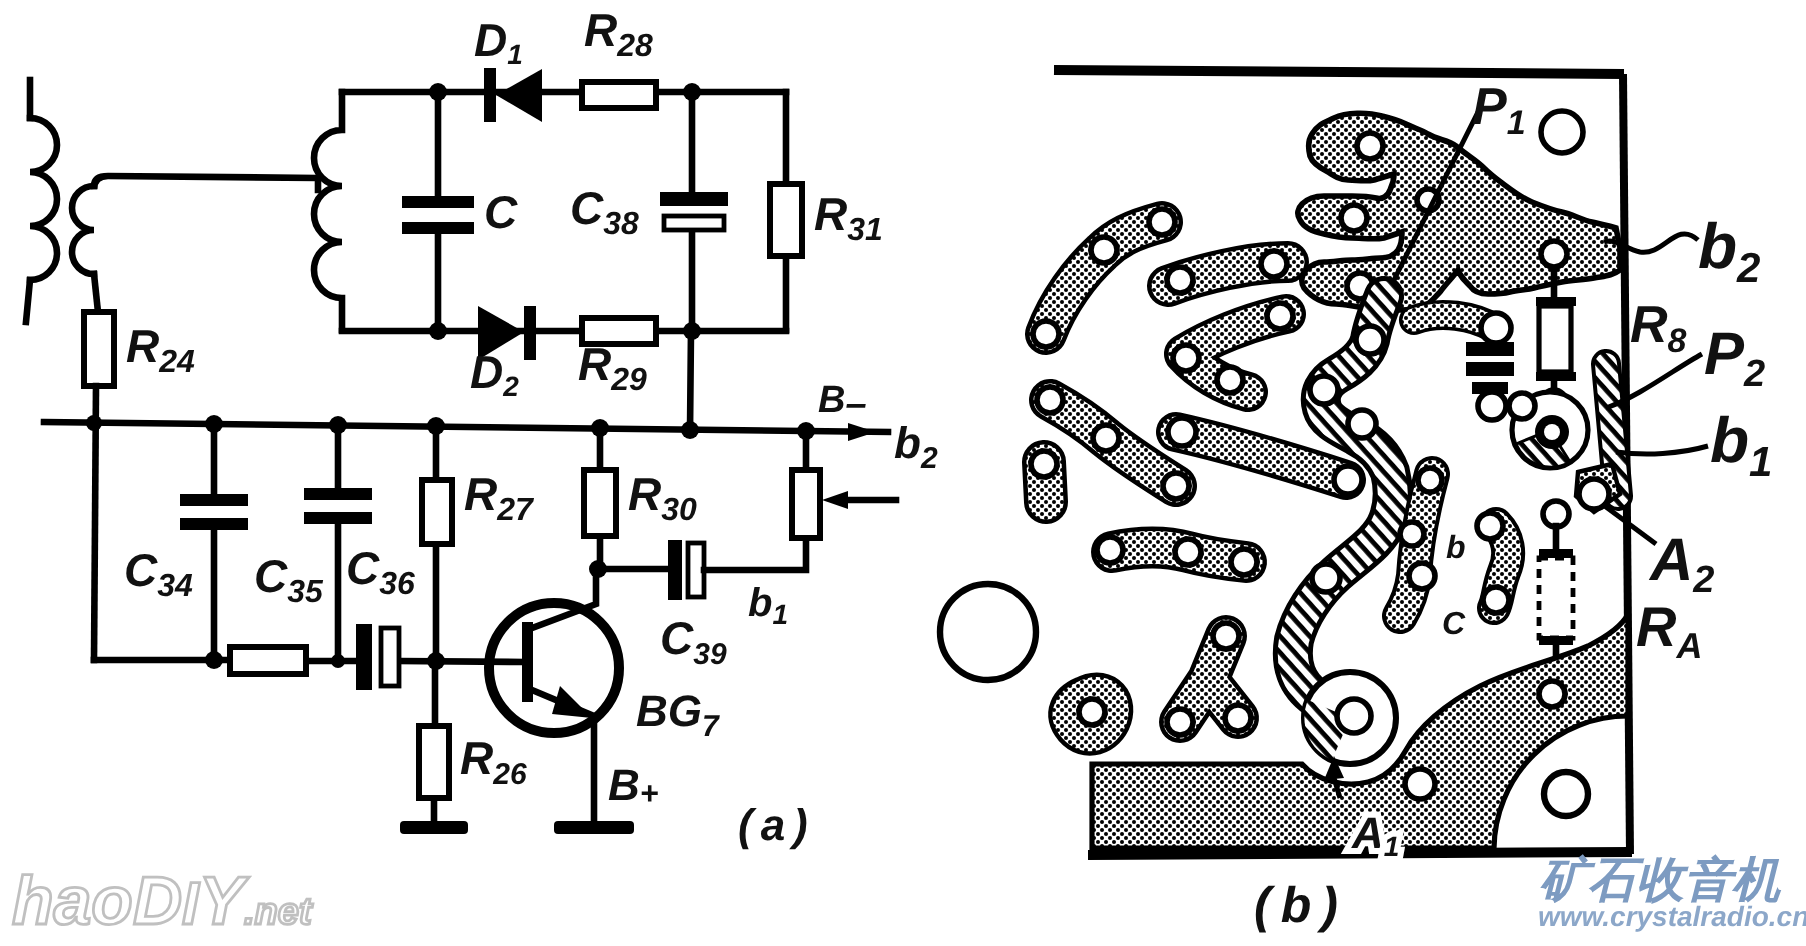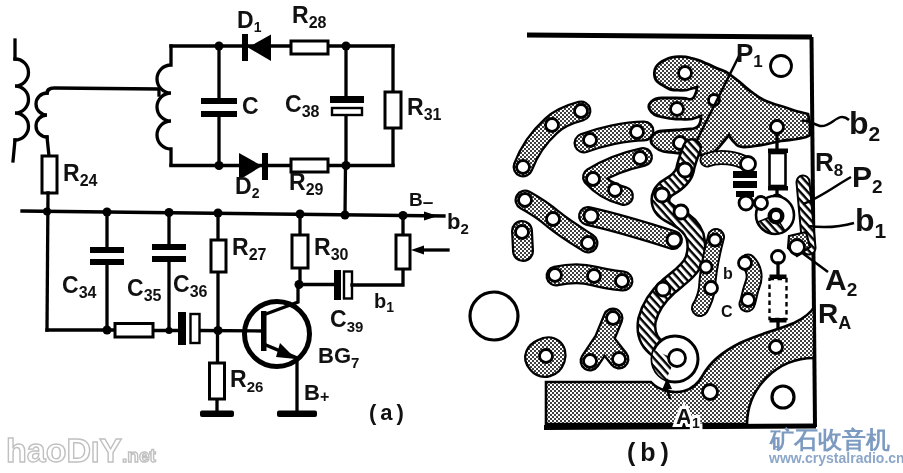--- a/index.html
+++ b/index.html
@@ -1,16 +1,16 @@
 <!DOCTYPE html>
 <html><head><meta charset="utf-8">
 <style>
 html,body{margin:0;padding:0;background:#fff;}
 #pg{position:relative;width:903px;height:473px;background:#fff;overflow:hidden;
-font-family:"Liberation Sans",sans-serif;}
+font-family:"Liberation Sans",sans-serif;font-style:italic;}
 svg text{font-family:"Liberation Sans",sans-serif;font-weight:bold;}
 </style></head>
 <body>
 <div id="pg">
 <svg width="903" height="473" viewBox="0 0 903 473">
 <defs>
 <pattern id="dt" width="4" height="4" patternUnits="userSpaceOnUse">
  <rect width="4" height="4" fill="#fff"></rect>
  <circle cx="1" cy="1" r="1" fill="#000"></circle>
           <circle cx="3" cy="3" r="1" fill="#000"></circle>

